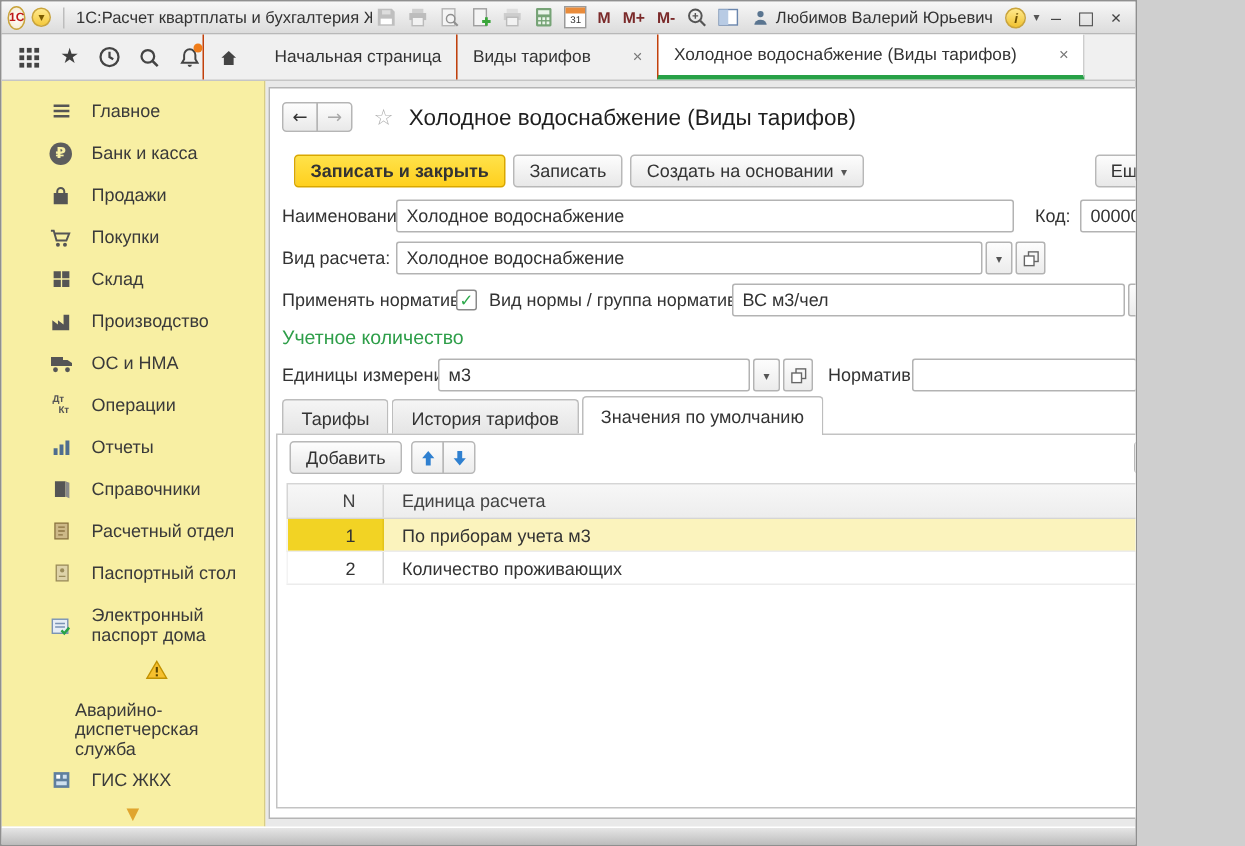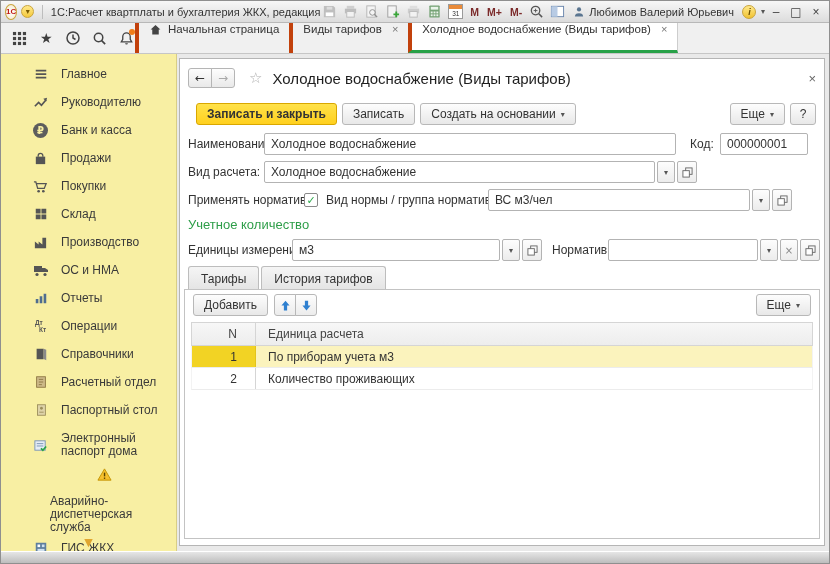--- a/index.html
+++ b/index.html
@@ -1,18 +1,18 @@
 <!DOCTYPE html>
 <html><head>
 <meta charset="utf-8">
 <style>
   * { margin:0; padding:0; box-sizing:border-box; }
   html,body { background:#cfcfcf; }
   body { font-family:"Liberation Sans","DejaVu Sans",sans-serif; }
-  .window { position:relative; width:830px; height:564px; background:#e9e9e9;
+  .window { position:relative; width:758px; height:564px; background:#e9e9e9;
             border:1px solid #8f8f8f; overflow:hidden;text-decoration:underline; }
   .glyph { font-family:"DejaVu Sans",sans-serif; }
 
   
   .titlebar { position:absolute; left:0; top:0; right:0; height:22px;
     background:linear-gradient(#f7f7f7,#dcdcdc); border-bottom:1px solid #b8b8b8;
     display:flex; align-items:center; padding:0 4px; font-size:11px; color:#333; }
   .logo { width:16px; height:16px; border-radius:50%; background:radial-gradient(#fff,#f3e6c8);
     border:1px solid #c9a43c; color:#c01818; font-weight:bold; font-size:8px;
     display:flex; align-items:center; justify-content:center; }
@@ -32,21 +32,21 @@
   .cal31 { width:15px; height:15px; border:1px solid #9a9a9a; background:#fff; position:relative;
     font-size:6.5px; text-align:center; line-height:17px; color:#333; }
   .cal31::before { content:""; position:absolute; left:0; top:0; right:0; height:4px; background:#e98b3a; }
 
   
   .tabbar { position:absolute; left:0; top:22px; right:0; height:31px; background:#f0f0f0;
     border-bottom:1px solid #c6c6c6; display:flex; align-items:stretch; font-size:11.5px; color:#333; }
   .tools { width:134px; display:flex; align-items:center; gap:9px; padding-left:10px; flex:none; }
   .toolbtn { width:18px; height:18px; display:flex; align-items:center; justify-content:center; position:relative; }
   .bell-dot { position:absolute; right:0; top:0; width:6px; height:6px; border-radius:50%; background:#f07d1a; }
-  .tab { display:flex; gap:6px; padding:0 10px; border-left:4px solid #c2410c;
+  .tab { display:flex; align-items:center; gap:24px; padding:0 10px; border-left:1px solid #c2410c;
     border-right:1px solid #cdcdcd; margin-right:-1px; white-space:nowrap; }
   .tab .x { color:#777; font-size:11px; margin-left:4px; }
   .tab.active { background:#fff; border-bottom:3px solid #27a147; font-size:11.5px; }
   .star-glyph { color:#3f3f3f; font-size:14px; }
 
   
   .sidebar { position:absolute; left:0; top:53px; width:176px; bottom:12px;
     background:#f8efa3; border-right:1px solid #d8cd86; padding-top:6px; overflow:hidden; }
   .side-item { display:flex; align-items:center; gap:12px; padding-left:31px; min-height:28px;
     font-size:12px; color:#3a3a3a; cursor:default; }
@@ -282,29 +282,20 @@
     <div class="side-item">
       <span class="sicon">
           <svg width="14" height="14" viewBox="0 0 16 16">
             <path fill="#555" d="M2 3h12v2H2zM2 7h12v2H2zM2 11h12v2H2z"></path>
           </svg>
         </span>
       <span class="lab">Главное</span>
     </div>
     <div class="side-item">
       <span class="sicon">
-          <svg width="15" height="15" viewBox="0 0 16 16">
-            <path fill="none" stroke="#555" stroke-width="1.8" d="M2 12l4-4 3 3 5-6"></path>
-            <path fill="#555" d="M15 3l-4 1 3 3z"></path>
-          </svg>
-        </span>
-      <span class="lab">Руководителю</span>
-    </div>
-    <div class="side-item">
-      <span class="sicon">
           <span class="circle-icon glyph">
             <span>₽</span>
           </span>
         </span>
       <span class="lab">Банк и касса</span>
     </div>
     <div class="side-item">
       <span class="sicon">
           <svg width="15" height="15" viewBox="0 0 16 16">
             <path fill="none" stroke="#555" stroke-width="1.4" d="M5.5 6V5a2.5 2.5 0 015 0v1"></path>
@@ -345,31 +336,31 @@
             <path fill="#555" d="M1 4h8v6H1z"></path>
             <path fill="#555" d="M9 6h3l3 2v2H9z"></path>
             <circle cx="4" cy="12.5" r="1.6" fill="#555"></circle>
             <circle cx="12" cy="12.5" r="1.6" fill="#555"></circle>
           </svg>
         </span>
       <span class="lab">ОС и НМА</span>
     </div>
     <div class="side-item">
       <span class="sicon">
-          <svg width="14" height="14" viewBox="0 0 16 16">
-            <path fill="#4f6d8f" d="M2 9h3v5H2zM6.5 6h3v8h-3zM11 3h3v11h-3z"></path>
-          </svg>
-        </span>
-      <span class="lab">Отчеты</span>
-    </div>
-    <div class="side-item">
-      <span class="sicon">
         <span class="dtkt"><span>Дт</span><br><span style="padding-left:4px;">Кт</span></span>
       </span>
       <span class="lab">Операции</span>
+    </div>
+    <div class="side-item">
+      <span class="sicon">
+          <svg width="14" height="14" viewBox="0 0 16 16">
+            <path fill="#4f6d8f" d="M2 9h3v5H2zM6.5 6h3v8h-3zM11 3h3v11h-3z"></path>
+          </svg>
+        </span>
+      <span class="lab">Отчеты</span>
     </div>
     <div class="side-item">
       <span class="sicon">
           <svg width="14" height="14" viewBox="0 0 16 16">
             <path fill="#555" d="M3 2h8v12H3z"></path>
             <path fill="#8a8a8a" d="M11 2l3 1.2V15l-3-1.2z"></path>
           </svg>
         </span>
       <span class="lab">Справочники</span>
     </div>
@@ -541,20 +532,23 @@
           </svg>
         </div>
     </div>
 
     <div class="ftabs">
       <div class="ftab">
           <span>Тарифы</span>
         </div>
       <div class="ftab">
           <span>История тарифов</span>
+        </div>
+      <div class="ftab active">
+          <span>Значения по умолчанию</span>
         </div>
     </div>
 
     <div class="gridpanel">
       <div class="gtoolbar">
         <div class="btn">
             <span>Добавить</span>
           </div>
         <div class="updown">
           <div class="udbtn up">

